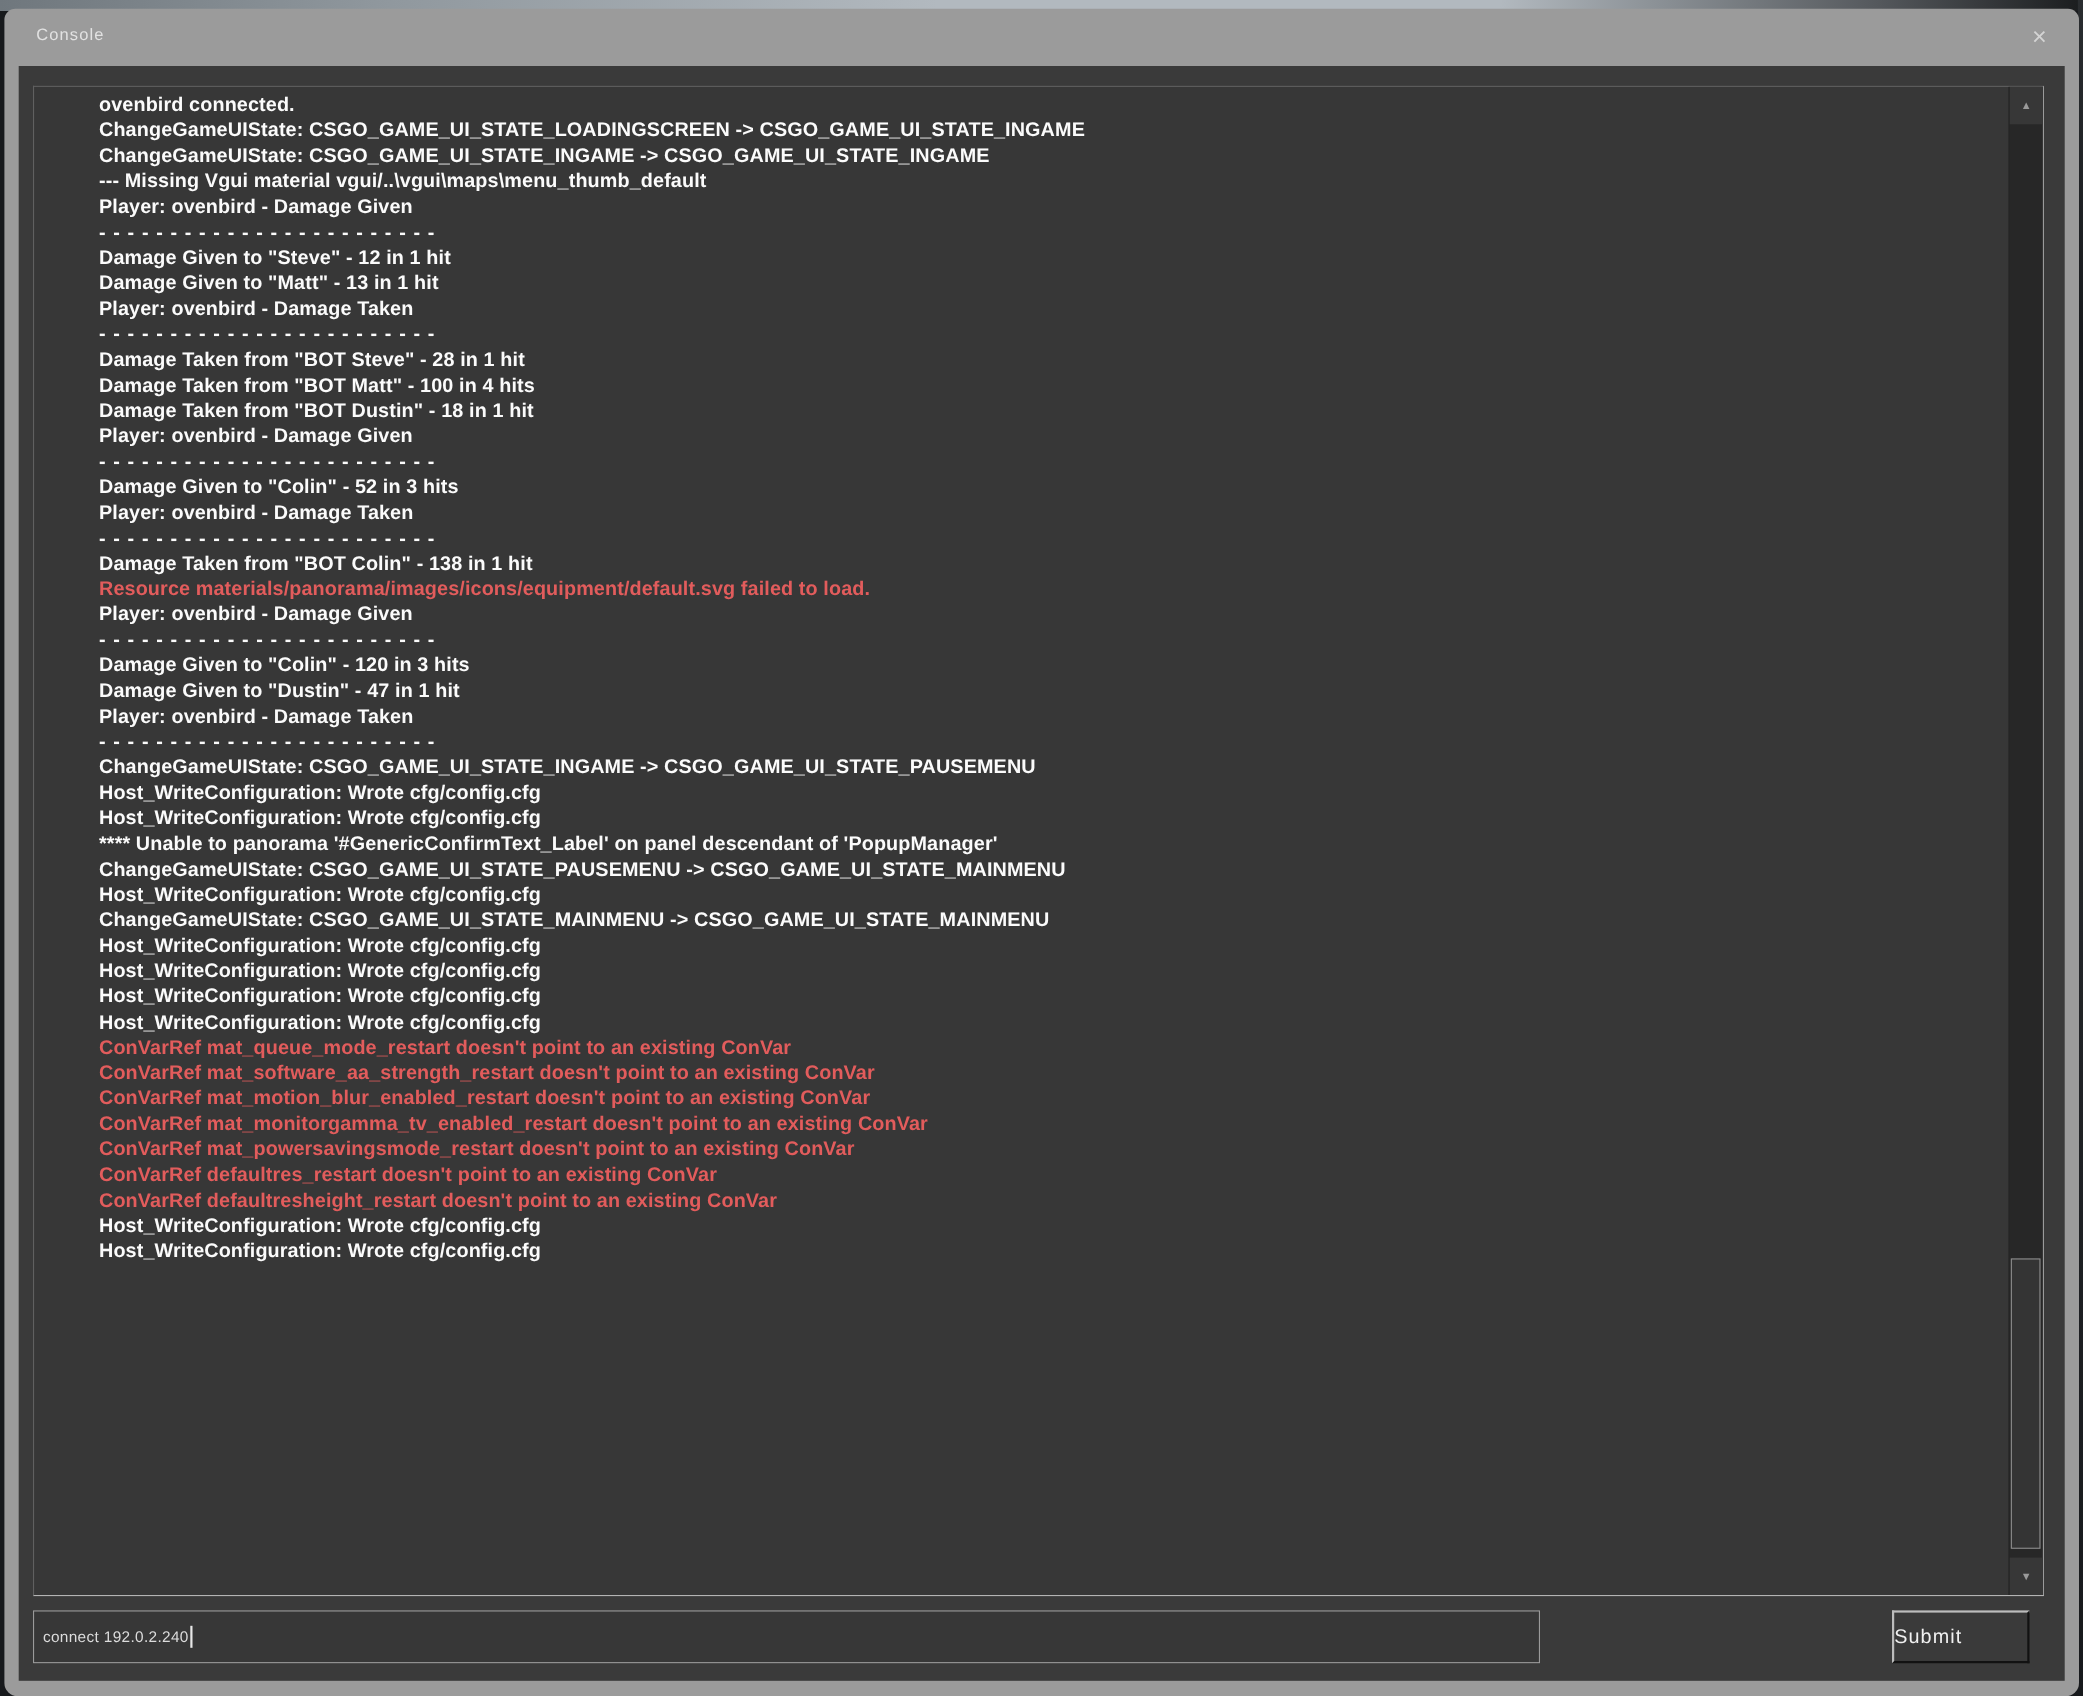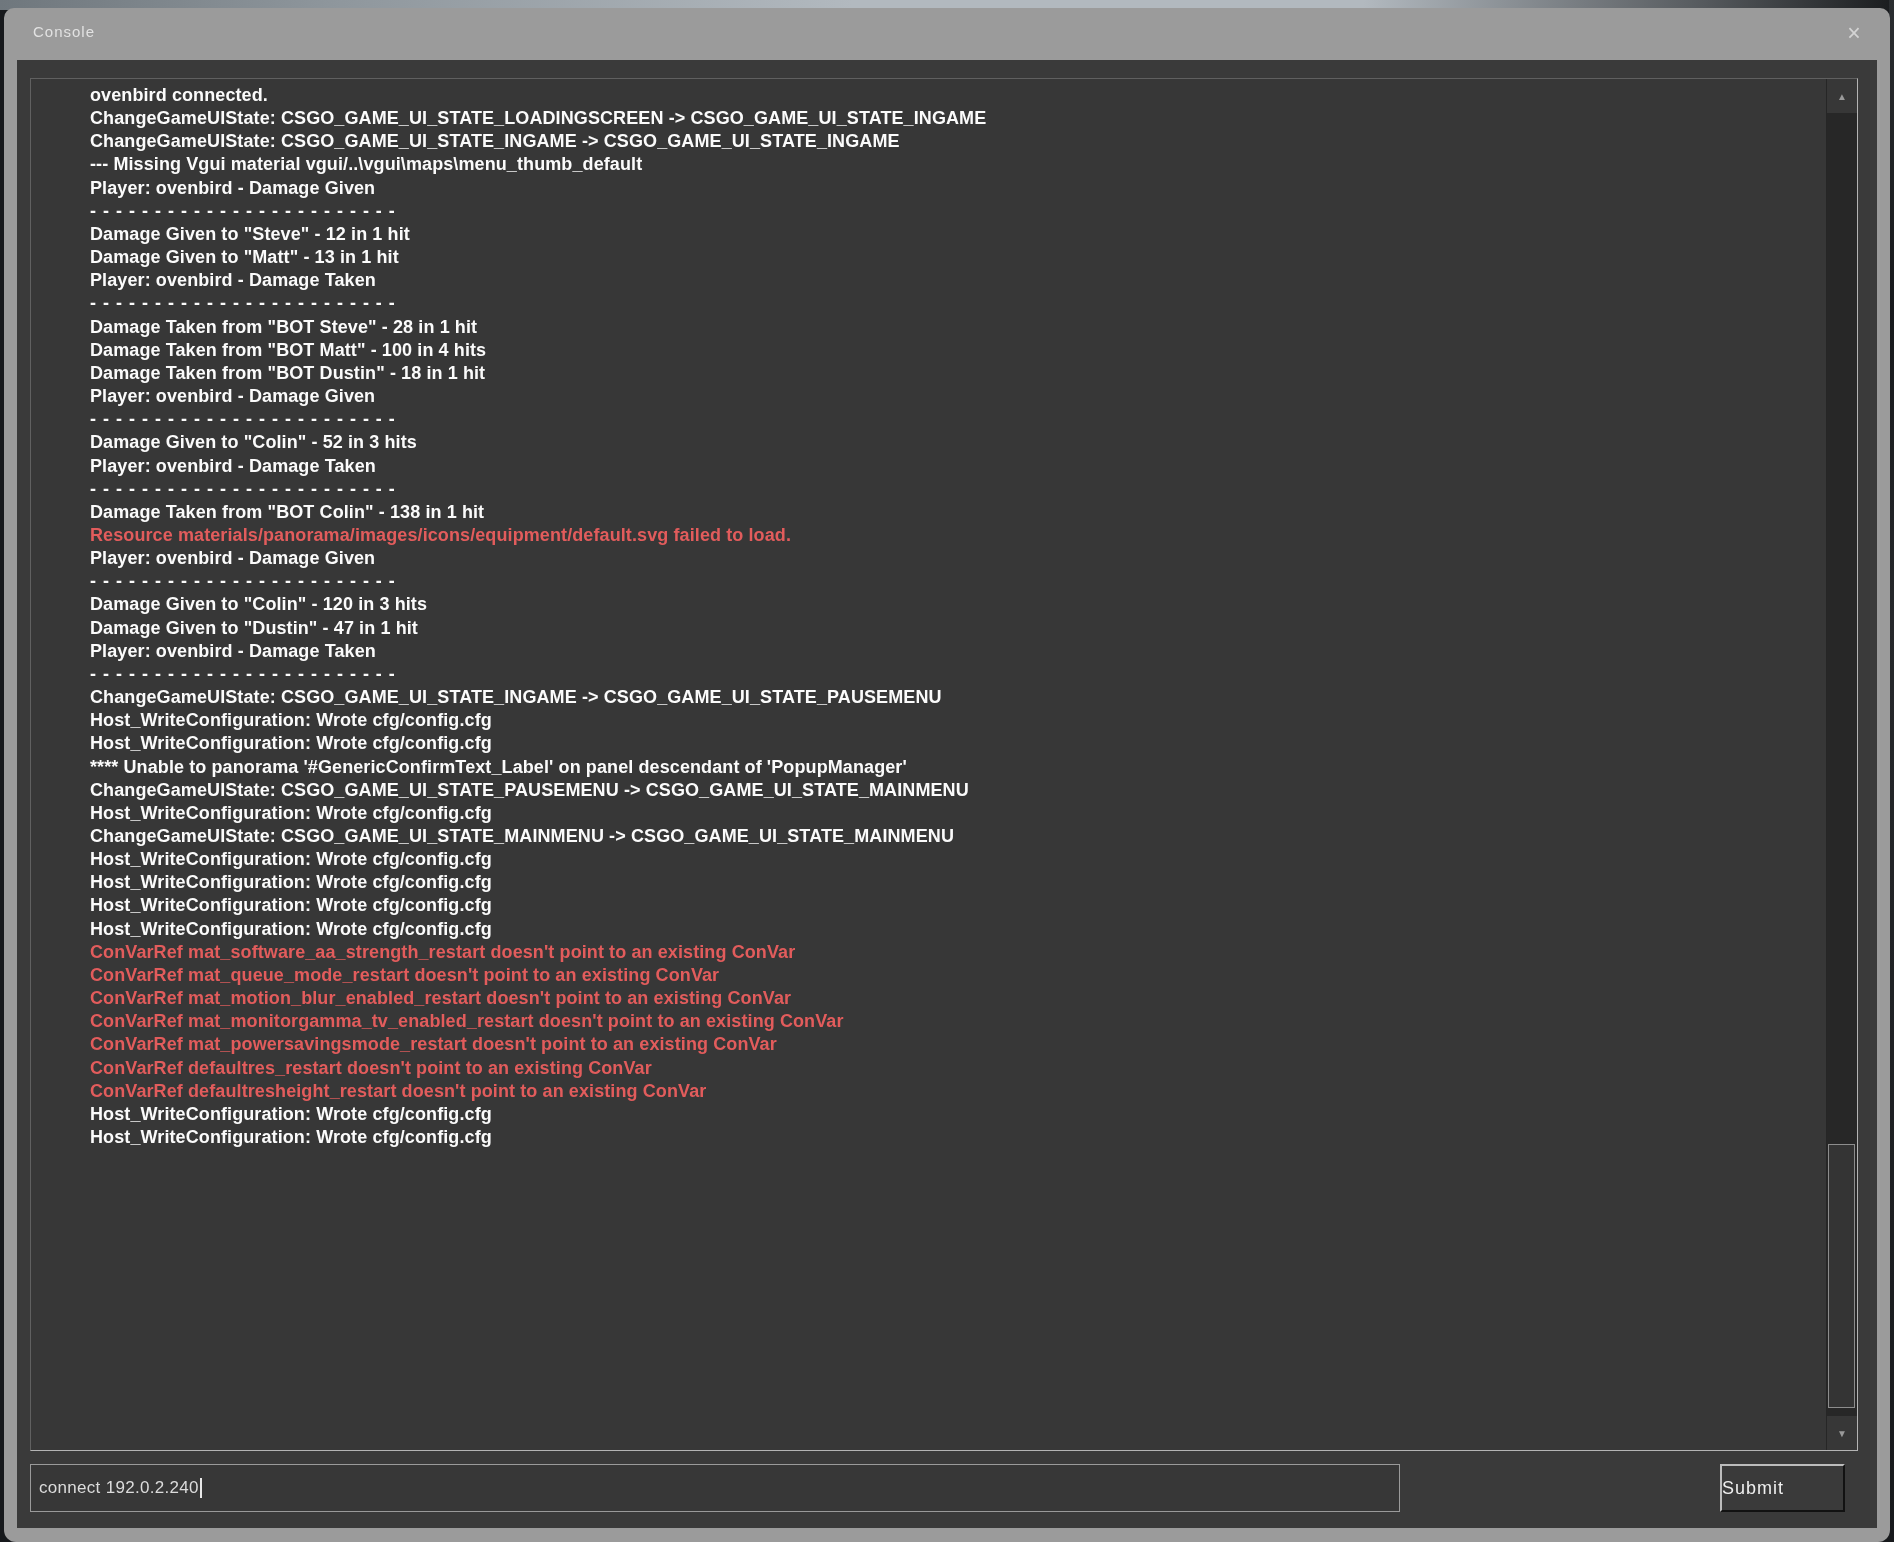--- a/index.html
+++ b/index.html
@@ -71,21 +71,21 @@
   .sb-btn.down{bottom:0;}
   .sb-thumb{
     position:absolute;left:1px;right:2px;top:1065px;height:264px;
     background:#343434;border:1px solid #8d8d8d;box-sizing:border-box;
   }
   
   .cmd-input{
     position:absolute;left:13px;top:1404px;width:1370px;height:48px;
     background:#373737;border:1px solid #9a9a9a;box-sizing:border-box;
     display:flex;align-items:center;padding-left:8px;
-    font-size:17px;color:#dcdcdc;letter-spacing:0.3px;white-space:pre;
+    font-size:14px;color:#dcdcdc;letter-spacing:0.3px;white-space:pre;
   }
   .caret{
     display:inline-block;width:2px;height:20px;background:#e8e8e8;margin-left:1px;
   }
   .submit-btn{
     position:absolute;left:1703px;top:1404px;width:125px;height:48px;
     background:#3a3a3a;box-sizing:border-box;
     border-top:2px solid #bcbcbc;border-left:2px solid #bcbcbc;
     border-right:2px solid #121212;border-bottom:2px solid #121212;
     display:flex;align-items:center;justify-content:flex-start;
@@ -138,22 +138,22 @@
           <div class="line">Host_WriteConfiguration: Wrote cfg/config.cfg</div>
           <div class="line">Host_WriteConfiguration: Wrote cfg/config.cfg</div>
           <div class="line">**** Unable to panorama '#GenericConfirmText_Label' on panel descendant of 'PopupManager'</div>
           <div class="line">ChangeGameUIState: CSGO_GAME_UI_STATE_PAUSEMENU -&gt; CSGO_GAME_UI_STATE_MAINMENU</div>
           <div class="line">Host_WriteConfiguration: Wrote cfg/config.cfg</div>
           <div class="line">ChangeGameUIState: CSGO_GAME_UI_STATE_MAINMENU -&gt; CSGO_GAME_UI_STATE_MAINMENU</div>
           <div class="line">Host_WriteConfiguration: Wrote cfg/config.cfg</div>
           <div class="line">Host_WriteConfiguration: Wrote cfg/config.cfg</div>
           <div class="line">Host_WriteConfiguration: Wrote cfg/config.cfg</div>
           <div class="line">Host_WriteConfiguration: Wrote cfg/config.cfg</div>
+          <div class="line red">ConVarRef mat_queue_mode_restart doesn't point to an existing ConVar</div>
           <div class="line red">ConVarRef mat_software_aa_strength_restart doesn't point to an existing ConVar</div>
-          <div class="line red">ConVarRef mat_queue_mode_restart doesn't point to an existing ConVar</div>
           <div class="line red">ConVarRef mat_motion_blur_enabled_restart doesn't point to an existing ConVar</div>
           <div class="line red">ConVarRef mat_monitorgamma_tv_enabled_restart doesn't point to an existing ConVar</div>
           <div class="line red">ConVarRef mat_powersavingsmode_restart doesn't point to an existing ConVar</div>
           <div class="line red">ConVarRef defaultres_restart doesn't point to an existing ConVar</div>
           <div class="line red">ConVarRef defaultresheight_restart doesn't point to an existing ConVar</div>
           <div class="line">Host_WriteConfiguration: Wrote cfg/config.cfg</div>
           <div class="line">Host_WriteConfiguration: Wrote cfg/config.cfg</div>
         </div>
 
       <div class="scrollbar">

